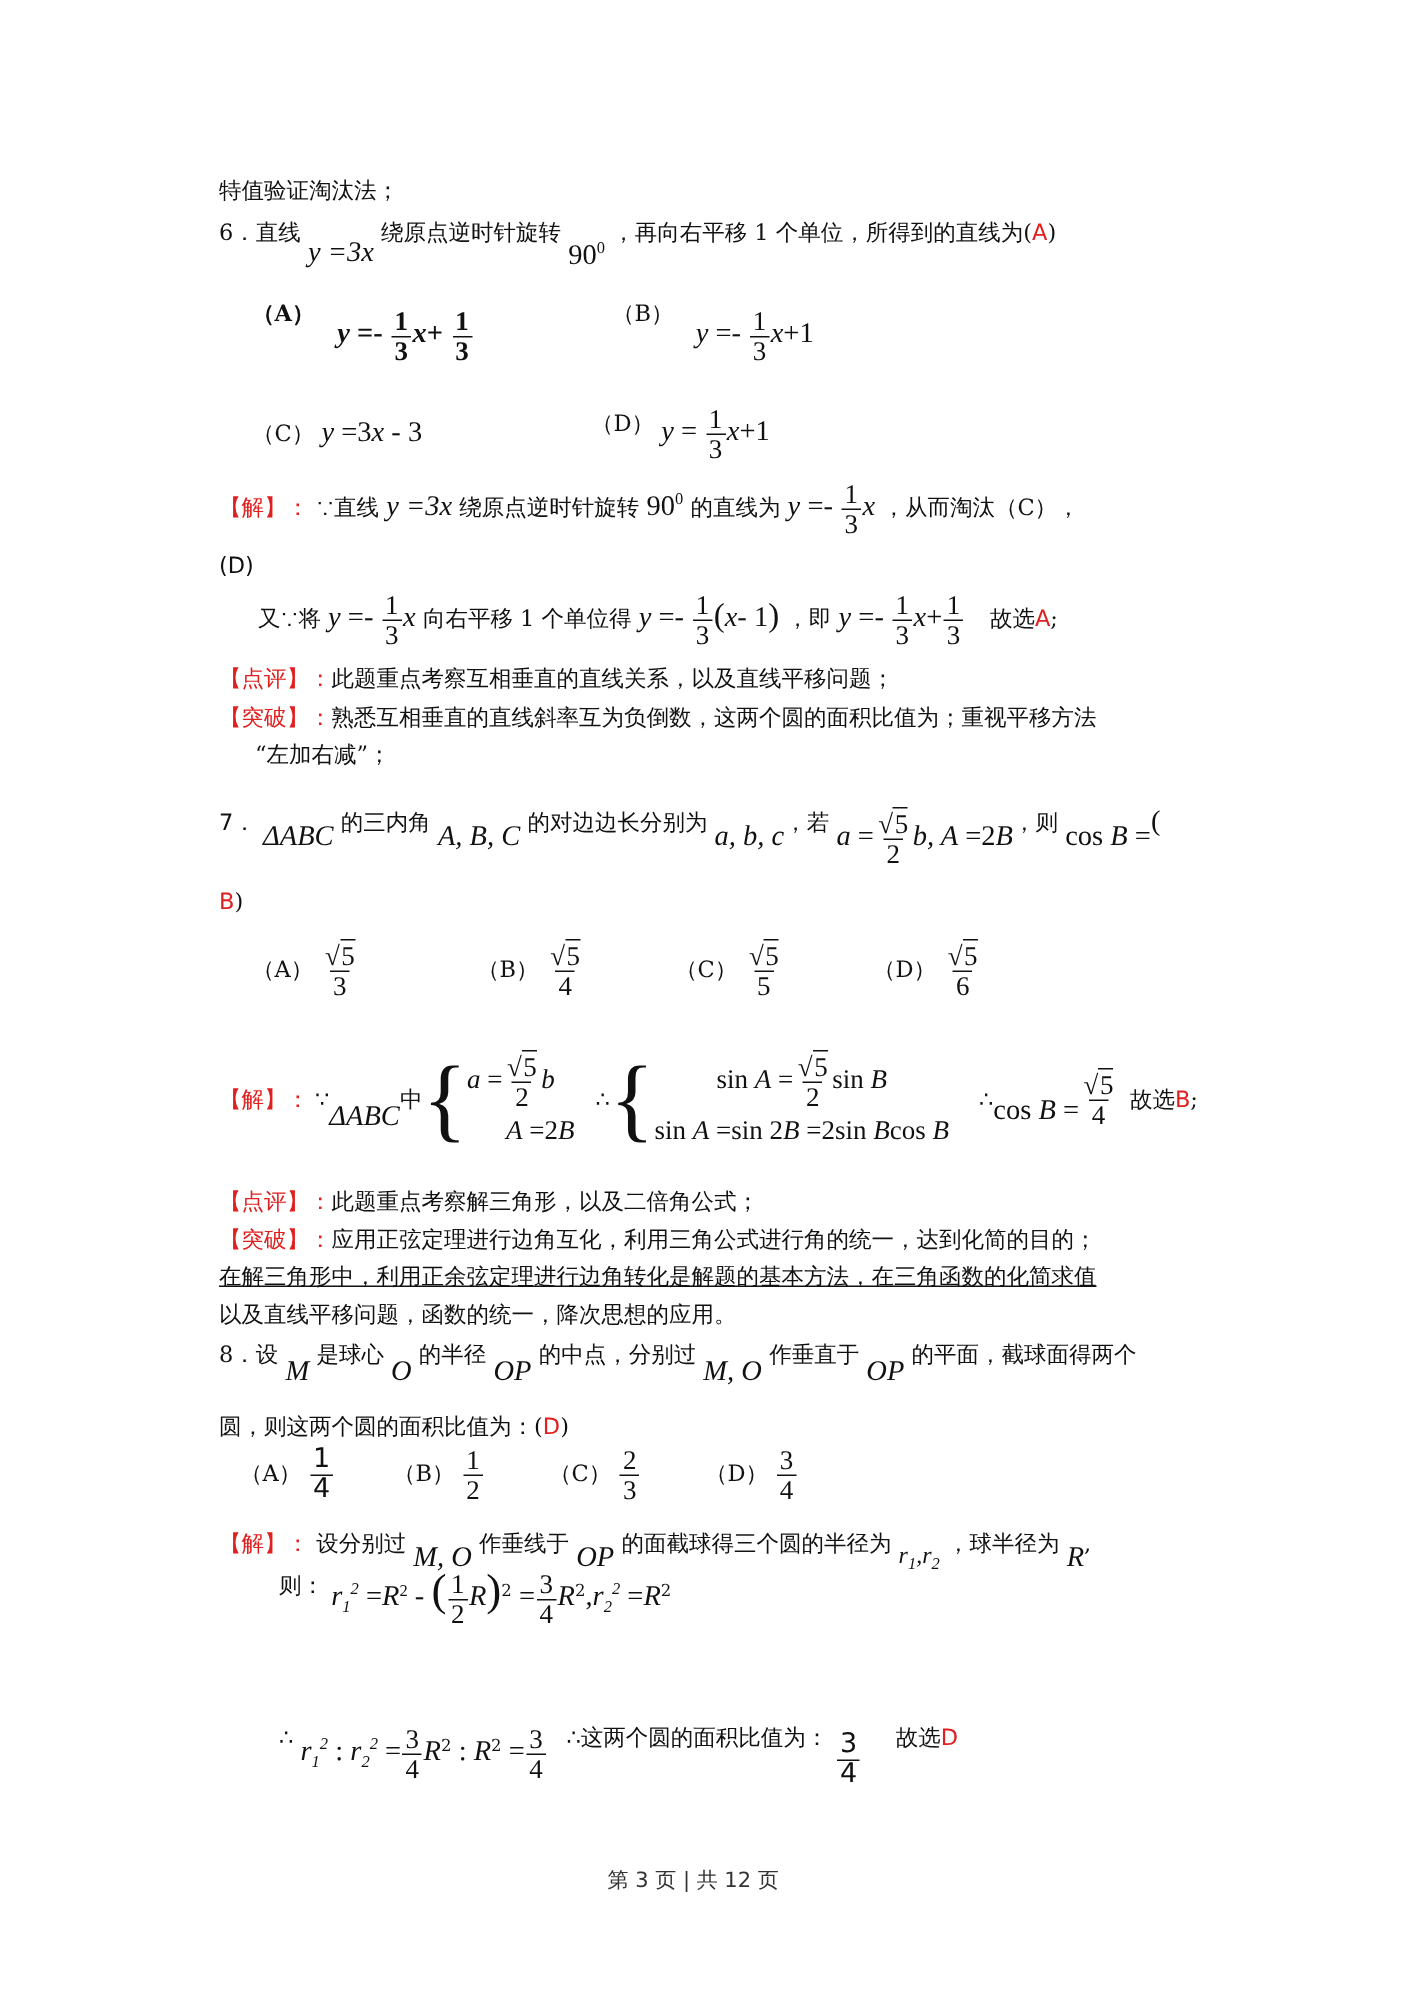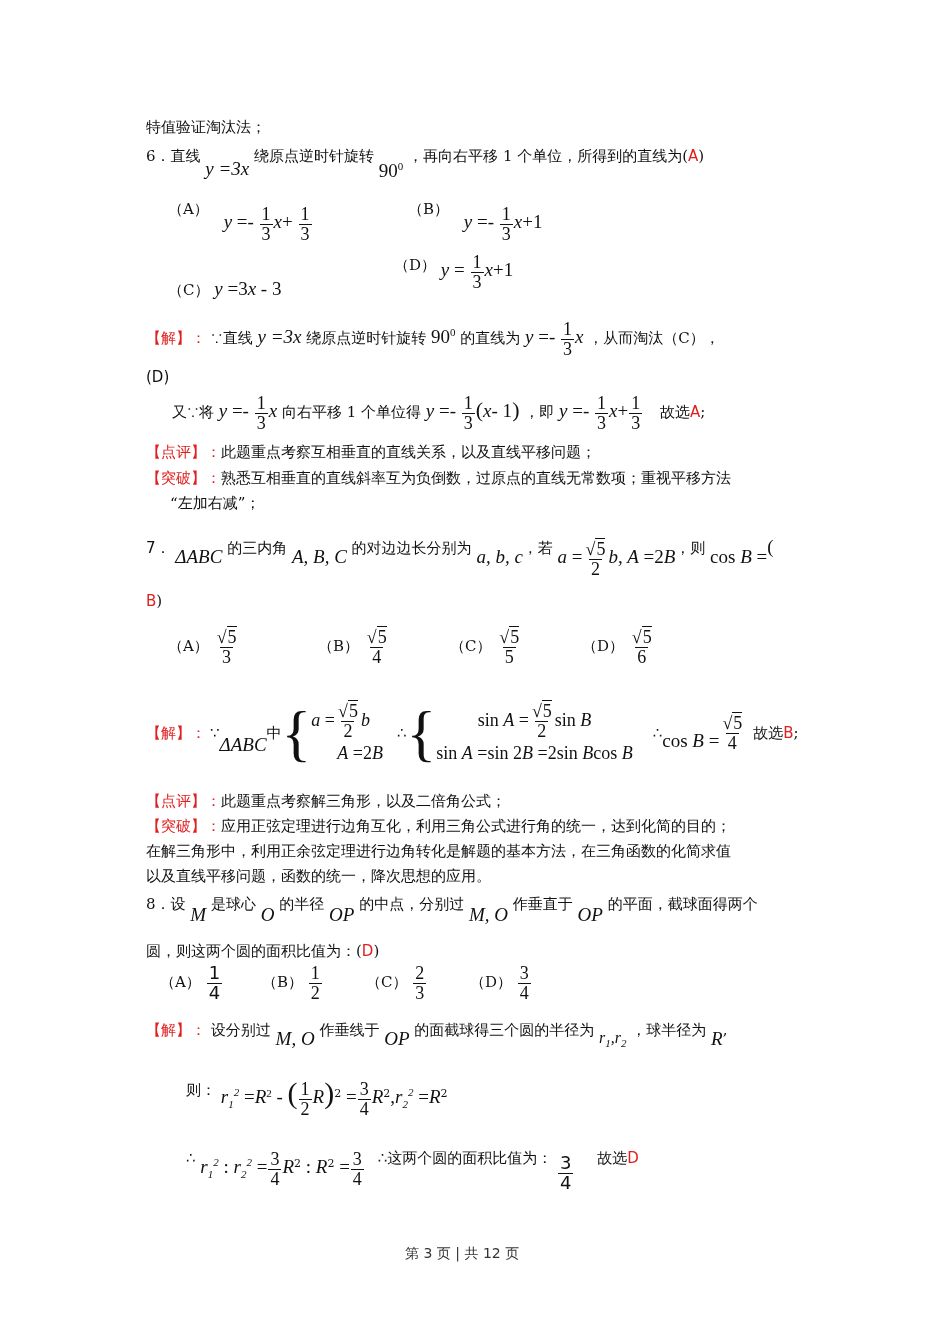--- a/index.html
+++ b/index.html
@@ -27,21 +27,21 @@
 <div class="abs" style="left:146px;top:118px;">特值验证淘汰法；</div>
 
 <div class="abs" style="left:146px;top:144px;">
   <span>6．直线</span>
   <span class="m" style="position:relative;top:14px;">y =3x</span>
   <span>绕原点逆时针旋转</span>
   <span class="mu" style="position:relative;top:16px;"><span>90</span><sup>0</sup></span>
   <span>，再向右平移 1 个单位，所得到的直线为(</span><span class="redsans">A</span><span>)</span>
 </div>
 
-<div class="abs" style="left:168px;top:205px;">
+<div class="abs" style="left:168px;top:205px;font-weight:bold;">
   <span style="position:relative;top:-14px;">（A）</span>
   <span class="m" style="margin-left:10px;">y</span><span class="mu"> =- </span>
   <span class="frac">
       <span class="n">1</span>
       <span class="d">3</span>
     </span><span class="m">x</span><span class="mu">+</span>
   <span class="frac">
       <span class="n">1</span>
       <span class="d">3</span>
     </span>
@@ -51,21 +51,21 @@
   <span class="m" style="margin-left:10px;">y</span><span class="mu"> =- </span>
   <span class="frac">
       <span class="n">1</span>
       <span class="d">3</span>
     </span><span class="m">x</span><span class="mu">+1</span>
 </div>
 <div class="abs" style="left:168px;top:278px;">
   <span>（C）</span>
   <span class="m">y</span><span class="mu"> =3</span><span class="m">x</span><span class="mu"> - 3</span>
 </div>
-<div class="abs" style="left:394px;top:253px;text-align:right;">
+<div class="abs" style="left:394px;top:270px;text-align:right;">
   <span style="position:relative;top:-6px;">（D）</span>
   <span class="m">y</span><span class="mu"> =</span>
   <span class="frac">
       <span class="n">1</span>
       <span class="d">3</span>
     </span><span class="m">x</span><span class="mu">+1</span>
 </div>
 
 <div class="abs" style="left:146px;top:320px;">
   <span class="red">【解】</span><span class="red">：</span>
@@ -99,21 +99,21 @@
     </span><span class="m">x</span><span class="mu">+</span><span class="frac">
       <span class="n">1</span>
       <span class="d">3</span>
     </span>
   <span style="margin-left:12px;">故选</span><span class="redsans">A</span><span>;</span>
 </div>
 <div class="abs" style="left:146px;top:443px;">
   <span class="red">【点评】</span><span class="red">：</span><span>此题重点考察互相垂直的直线关系，以及直线平移问题；</span>
 </div>
 <div class="abs" style="left:146px;top:469px;">
-  <span class="red">【突破】</span><span class="red">：</span><span>熟悉互相垂直的直线斜率互为负倒数，过原点的直线无常数项；重视平移方法</span>
+  <span class="red">【突破】</span><span class="red">：</span><span>熟悉互相垂直的直线斜率互为负倒数，这两个圆的面积比值为；重视平移方法</span>
 </div>
 <div class="abs" style="left:170px;top:494px;">“左加右减”；</div>
 
 <div class="abs" style="left:146px;top:530px;">
   <span style="font-family:'DejaVu Sans',sans-serif;">7．</span>
   <span class="m" style="position:relative;top:10px;">ΔABC</span>
   <span>的三内角</span>
   <span class="m" style="position:relative;top:10px;">A, B, C</span>
   <span>的对边边长分别为</span>
   <span class="m" style="position:relative;top:10px;">a, b, c</span><span>，若</span>
@@ -188,21 +188,21 @@
     <span class="redsans">B</span>
     <span>;</span>
 </div>
 
 <div class="abs" style="left:146px;top:792px;">
   <span class="red">【点评】</span><span class="red">：</span><span>此题重点考察解三角形，以及二倍角公式；</span>
 </div>
 <div class="abs" style="left:146px;top:817px;">
   <span class="red">【突破】</span><span class="red">：</span><span>应用正弦定理进行边角互化，利用三角公式进行角的统一，达到化简的目的；</span>
 </div>
-<div class="abs" style="left:146px;top:842px;">在解三角形中，利用正余弦定理进行边角转化是解题的基本方法，在三角函数的化简求值</div>
+<div class="abs" style="left:146px;top:842px;text-decoration:underline;">在解三角形中，利用正余弦定理进行边角转化是解题的基本方法，在三角函数的化简求值</div>
 <div class="abs" style="left:146px;top:867px;">以及直线平移问题，函数的统一，降次思想的应用。</div>
 
 <div class="abs" style="left:146px;top:892px;">
   <span>8．设</span>
   <span class="m" style="position:relative;top:12px;">M</span>
   <span>是球心</span>
   <span class="m" style="position:relative;top:12px;">O</span>
   <span>的半径</span>
   <span class="m" style="position:relative;top:12px;">OP</span>
   <span>的中点，分别过</span>
@@ -247,21 +247,21 @@
   <span class="red">【解】</span><span class="red">：</span>
   <span>设分别过</span>
   <span class="m" style="position:relative;top:10px;">M, O</span>
   <span>作垂线于</span>
   <span class="m" style="position:relative;top:10px;">OP</span>
   <span>的面截球得三个圆的半径为</span>
   <span class="m" style="position:relative;top:8px;font-size:16px;">r<sub>1</sub>,r<sub>2</sub></span>
   <span>，球半径为</span>
   <span class="m" style="position:relative;top:10px;">R</span><span>,</span>
 </div>
-<div class="abs" style="left:186px;top:1076px;">
+<div class="abs" style="left:186px;top:1044px;">
   <span style="position:relative;top:-8px;">则：</span>
   <span class="m">r<sub>1</sub><sup>2</sup></span><span class="mu"> =</span><span class="m">R</span><sup class="mu" style="font-size:11px;">2</sup><span class="mu"> - </span>
   <span class="mu" style="font-size:30px;">(</span><span class="frac">
       <span class="n">1</span>
       <span class="d">2</span>
     </span><span class="m">R</span><span class="mu" style="font-size:30px;">)</span><sup>2</sup>
   <span class="mu"> =</span><span class="frac">
       <span class="n">3</span>
       <span class="d">4</span>
     </span><span class="m">R</span><sup>2</sup><span class="mu">,</span><span class="m">r<sub>2</sub><sup>2</sup></span><span class="mu"> =</span><span class="m">R</span><sup>2</sup>

